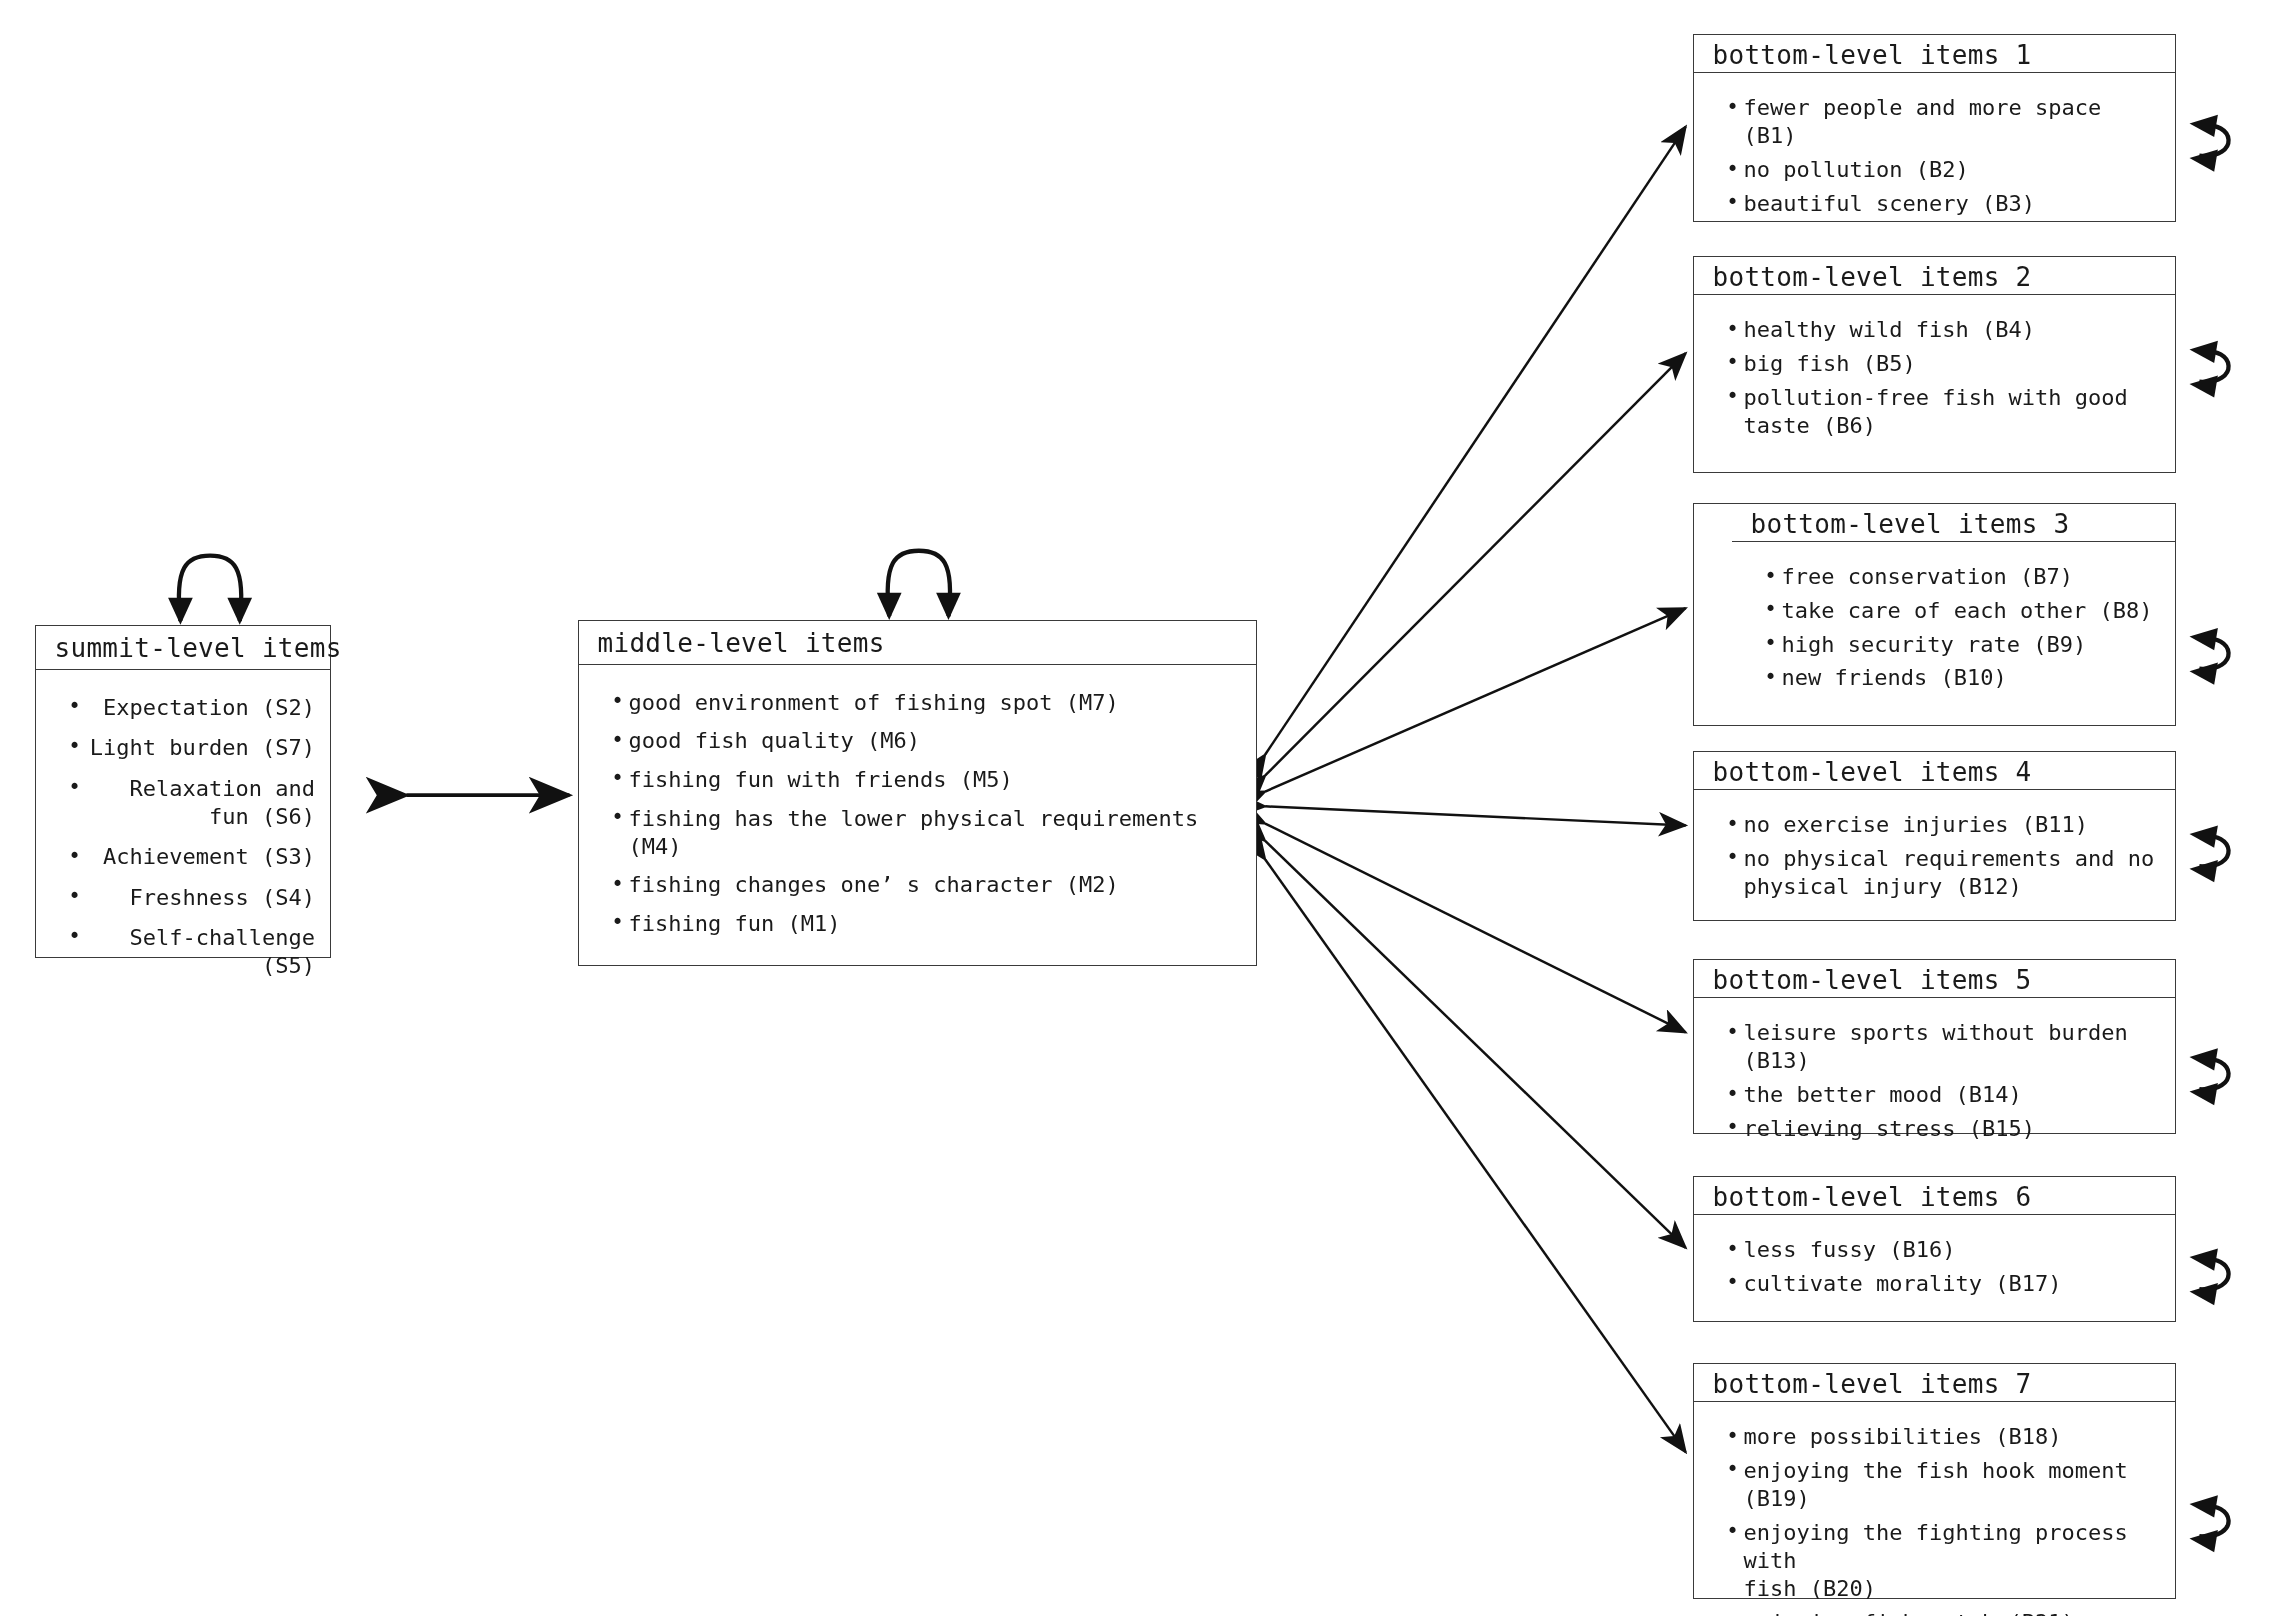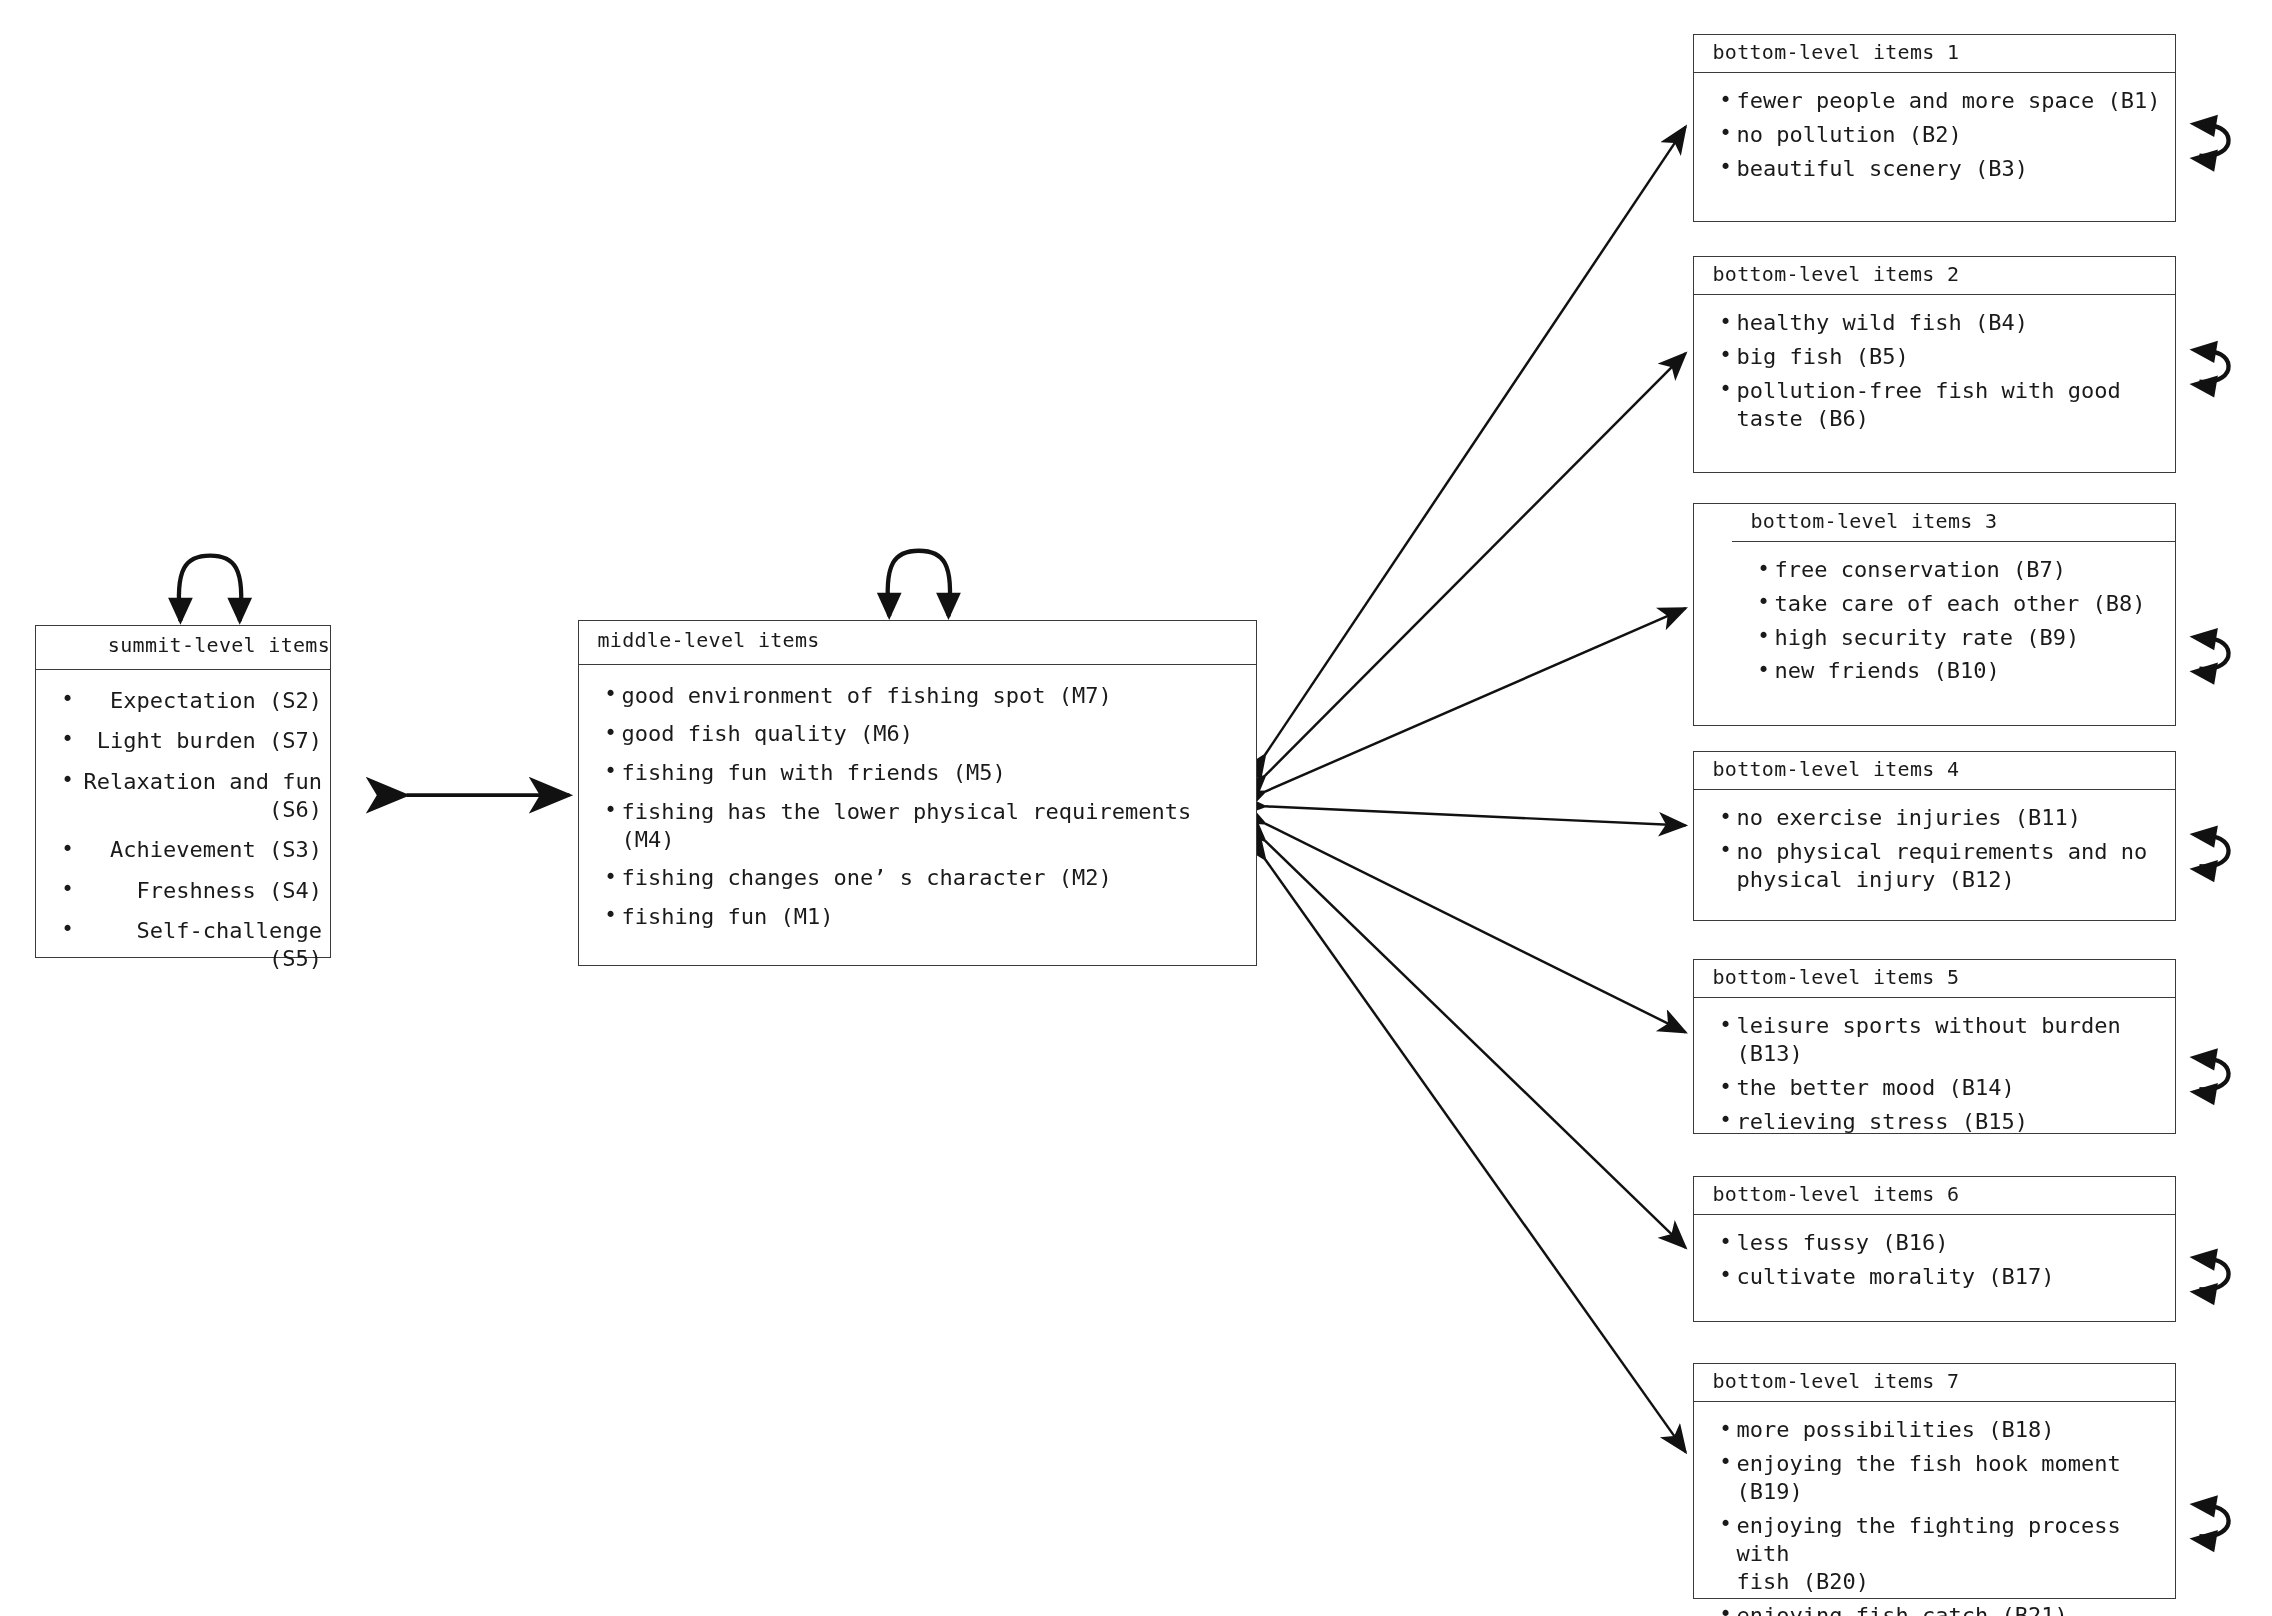--- a/index.html
+++ b/index.html
@@ -18,31 +18,31 @@
   .box{
     position:absolute;
     box-sizing:border-box;
     border:1.9px solid #3a3a3a;
     background:#ffffff;
   }
   .box-header{
     box-sizing:border-box;
     border-bottom:1.9px solid #3a3a3a;
     padding:6.2px 0 6.2px 18.5px;
-    font-size:20px;
+    font-size:26px;
     letter-spacing:0.3px;
     white-space:nowrap;
     color:#1a1a1a;
   }
   .box-body{
     padding:8.6px 0 8.6px 0;
   }
   ul.items{
     list-style:none;
-    margin:8px;
+    margin:15px;
     padding:0;
   }
   ul.items li{
     position:relative;
     font-size:22px;
     line-height:1.28;
     padding-left:26px;
     margin:0 0 0 8.6px;
     white-space:pre-wrap;
     color:#1a1a1a;

